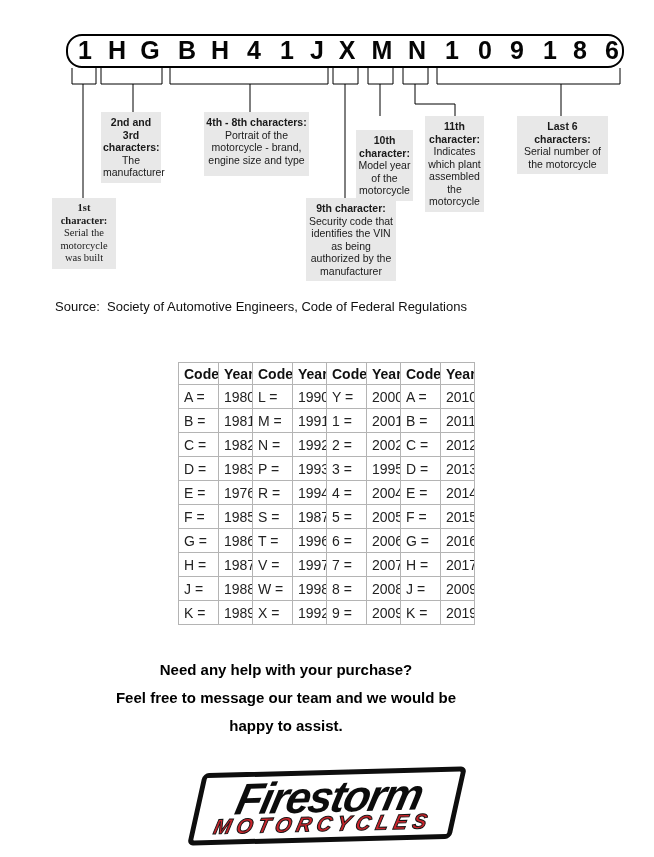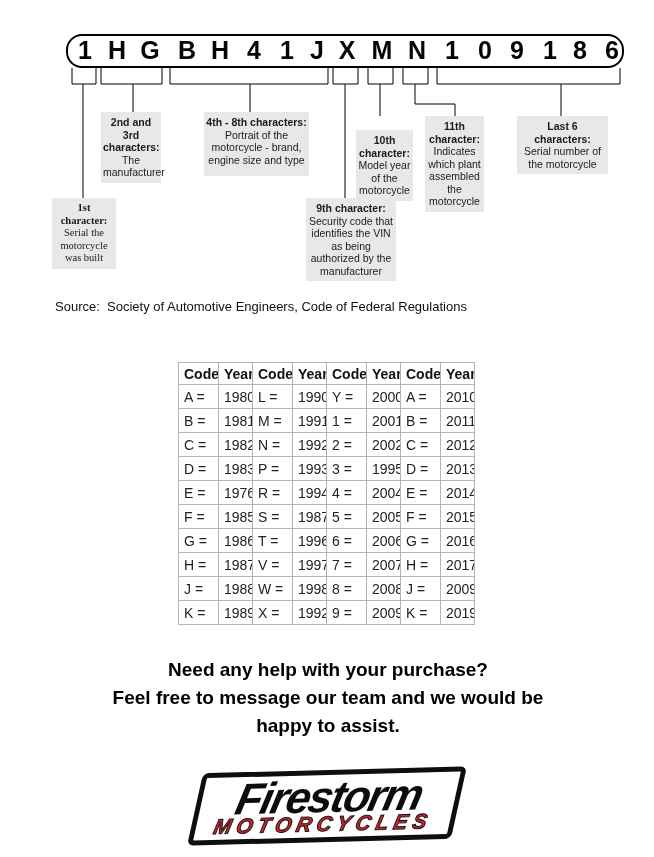--- a/index.html
+++ b/index.html
@@ -64,22 +64,22 @@
   .year-table th, .year-table td {
     border: 1px solid #b4b4b4; text-align: left;
     padding: 2px 1px 2px 5px; white-space: nowrap; overflow: hidden;
   }
   .year-table th { font-weight: bold; color: #111; height: 22px; }
   .year-table td { height: 24px; }
 
   
   .help {
     position: absolute; left: 0; top: 656px; width: 572px;
-    text-align: center; font-size: 19px; font-weight: bold;
-    line-height: 28px; color: #000; margin-left: 42px;
+    text-align: center; font-size: 15px; font-weight: bold;
+    line-height: 28px; color: #000;
   }
 
   
   .logo-wrap {
     position: absolute; left: 0; top: 770px; width: 654px;
     display: flex; justify-content: center;
   }
   .logo-box {
     transform: rotate(-1.5deg) skewX(-14deg);
     border: 5px solid #0e0e0e; border-radius: 6px; background: #fff;

